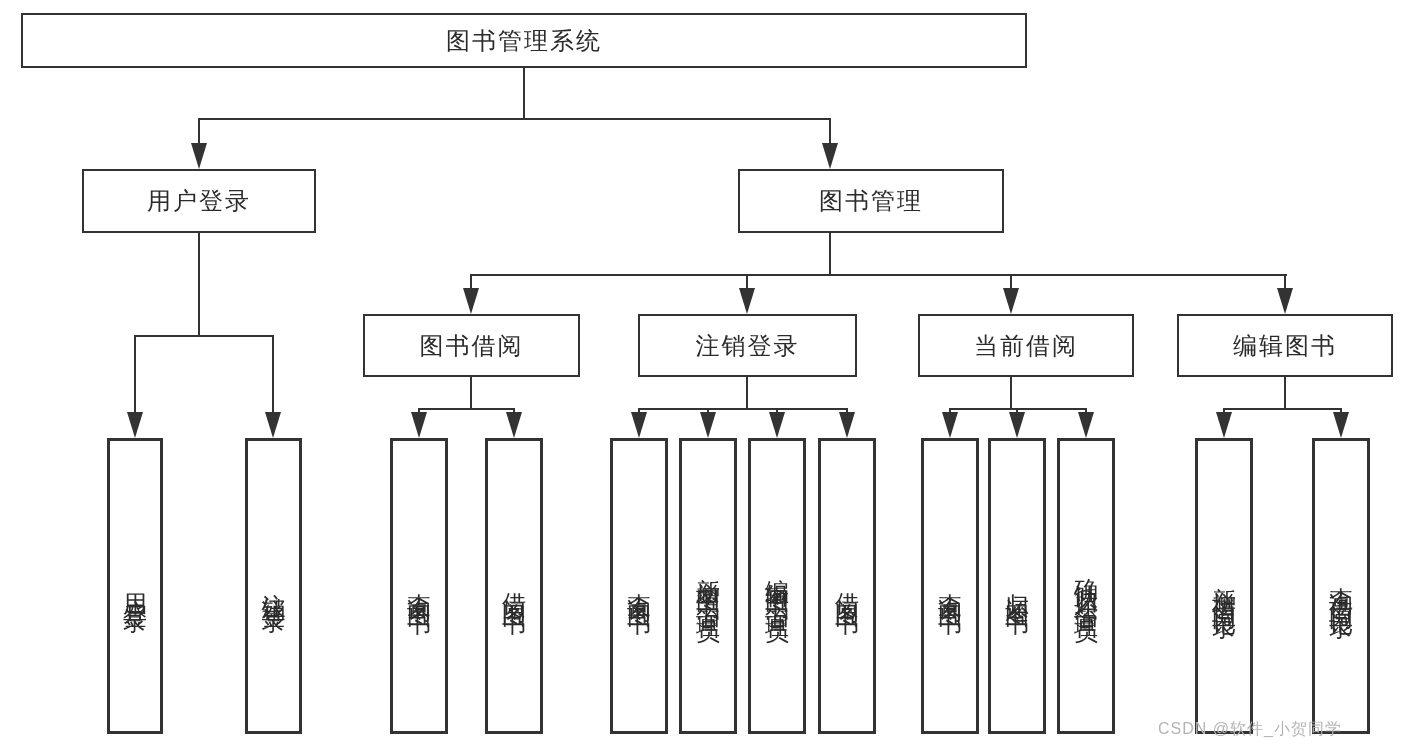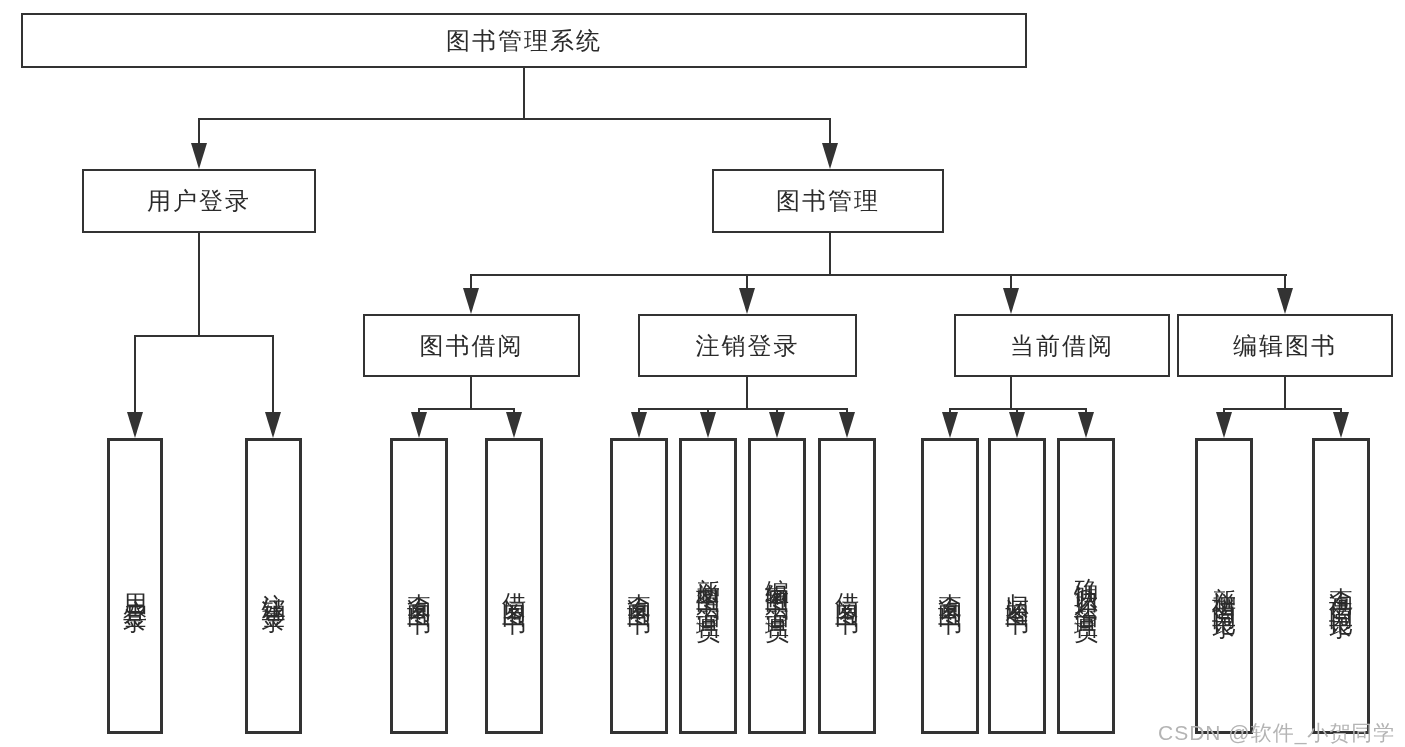--- a/index.html
+++ b/index.html
@@ -26,46 +26,46 @@
   .h,.v{position:absolute; background:var(--line);}
   .h{height:2px;}
   .v{width:2px;}
   .arr{
     position:absolute; width:0; height:0;
     border-left:8px solid transparent; border-right:8px solid transparent;
     border-top:26px solid var(--line);
   }
   .watermark{
     position:absolute; left:1158px; top:719px; z-index:5;
-    font-size:21px; letter-spacing:1px; color:var(--wm); white-space:nowrap;
+    font-size:16px; letter-spacing:1px; color:var(--wm); white-space:nowrap;
   }
 </style>
 </head>
 <body>
 
 <div id="stage">
 
   <div class="box" style="left:21px;top:13px;width:1006px;height:55px">
     <span class="lbl">图书管理系统</span>
   </div>
 
   <div class="box" style="left:82px;top:169px;width:234px;height:64px">
     <span class="lbl">用户登录</span>
   </div>
-  <div class="box" style="left:712px;top:169px;width:232px;height:64px">
+  <div class="box" style="left:738px;top:169px;width:266px;height:64px">
     <span class="lbl">图书管理</span>
   </div>
 
   <div class="box" style="left:363px;top:314px;width:217px;height:63px">
     <span class="lbl">图书借阅</span>
   </div>
   <div class="box" style="left:638px;top:314px;width:219px;height:63px">
     <span class="lbl">注销登录</span>
   </div>
-  <div class="box" style="left:954px;top:314px;width:216px;height:63px">
+  <div class="box" style="left:918px;top:314px;width:216px;height:63px">
     <span class="lbl">当前借阅</span>
   </div>
   <div class="box" style="left:1177px;top:314px;width:216px;height:63px">
     <span class="lbl">编辑图书</span>
   </div>
 
   <div class="box leaf" style="left:107px;top:438px;width:56px;height:296px">
     <span class="vlbl">用户登录</span>
   </div>
   <div class="box leaf" style="left:245px;top:438px;width:57px;height:296px">

